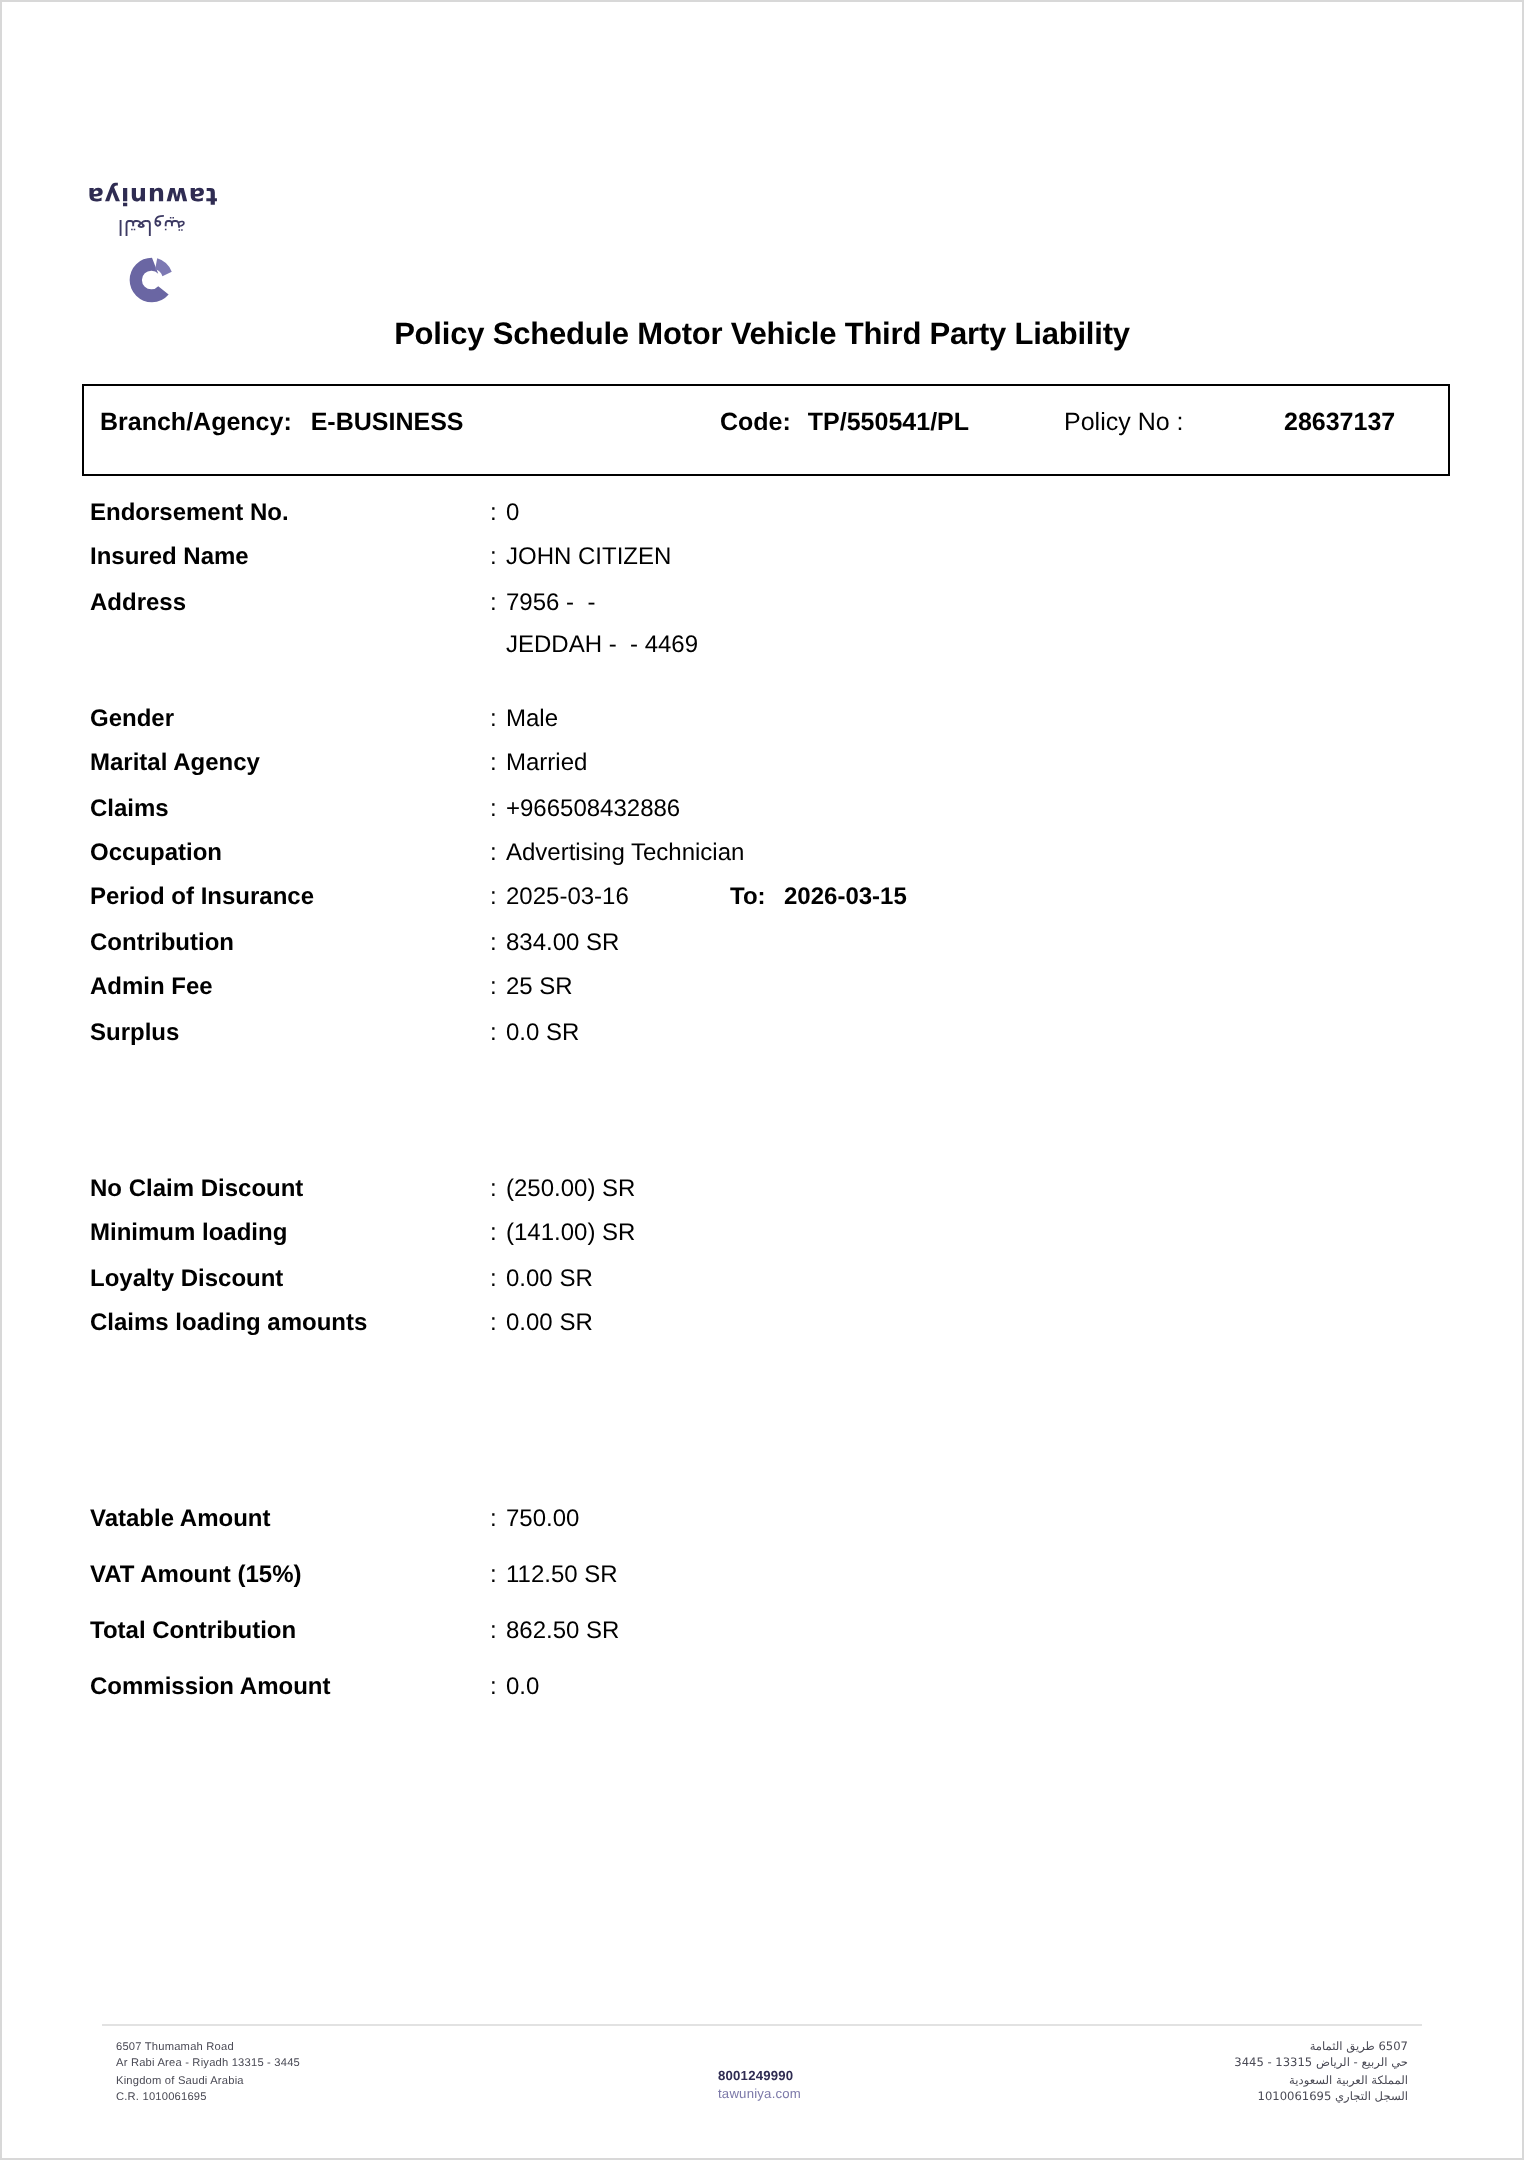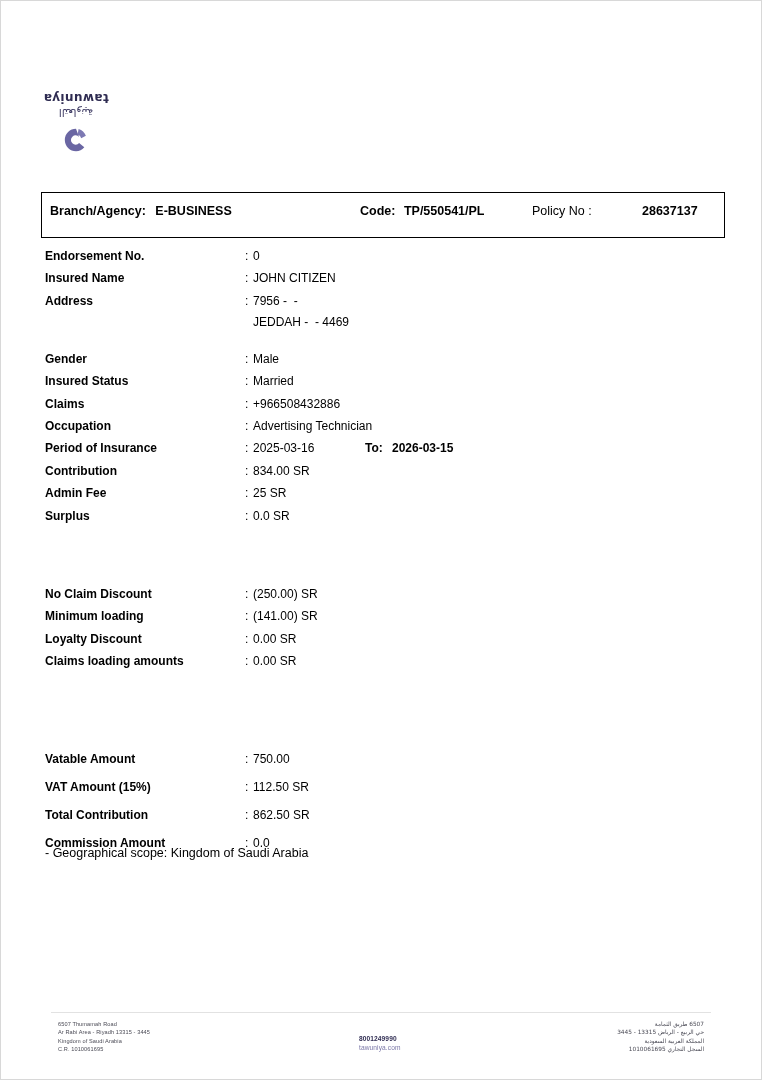--- a/index.html
+++ b/index.html
@@ -237,20 +237,21 @@
     <div class="logo-wordmark">
       <div class="logo-ar">التعاونية</div>
       <div class="logo-en">tawuniya</div>
     </div>
     <svg class="logo-mark" viewBox="0 0 100 100">
       <path d="M50 7 A43 43 0 0 0 50 93 A43 43 0 0 0 82 78 L62 62 A18 18 0 1 1 62 38 Z" fill="#6a66a3"></path>
       <path d="M88 34 A43 43 0 0 0 60 8 L56 30 A18 18 0 0 1 70 43 Z" fill="#7d79b3"></path>
     </svg>
   </div>
 
+  <div class="doc-title">Policy Schedule Motor Vehicle Third Party Liability</div>
 
   <div class="header-box">
     <div class="header-box-inner">
       <span class="hb-cell hb-branch">
         <span class="hb-label">Branch/Agency:</span>
         <span class="hb-val" style="margin-left:6px">E-BUSINESS</span>
       </span>
       <span class="hb-cell hb-code">
         <span class="hb-label">Code:</span>
         <span class="hb-val" style="margin-left:5px">TP/550541/PL</span>
@@ -284,21 +285,21 @@
 
     <div class="group-gap-a"></div>
 
     <div class="row">
       <span class="f-label">Gender</span>
       <span class="f-colon">:</span>
       <span class="f-val">Male</span>
     </div>
 
     <div class="row">
-      <span class="f-label">Insured Status</span>
+      <span class="f-label">Marital Agency</span>
       <span class="f-colon">:</span>
       <span class="f-val">Married</span>
     </div>
 
     <div class="row">
       <span class="f-label">Claims</span>
       <span class="f-colon">:</span>
       <span class="f-val">+966508432886</span>
     </div>
 
@@ -382,21 +383,20 @@
     </div>
 
     <div class="row tall">
       <span class="f-label">Commission Amount</span>
       <span class="f-colon">:</span>
       <span class="f-val">0.0</span>
     </div>
 
   </div>
 
-  <div class="geo-note">- Geographical scope: Kingdom of Saudi Arabia</div>
 
   <div class="footer-rule"></div>
   <div class="footer">
     <div class="foot-left">
       <div>6507 Thumamah Road</div>
       <div>Ar Rabi Area - Riyadh 13315 - 3445</div>
       <div>Kingdom of Saudi Arabia</div>
       <div>C.R. 1010061695</div>
     </div>
     <div class="foot-center">

